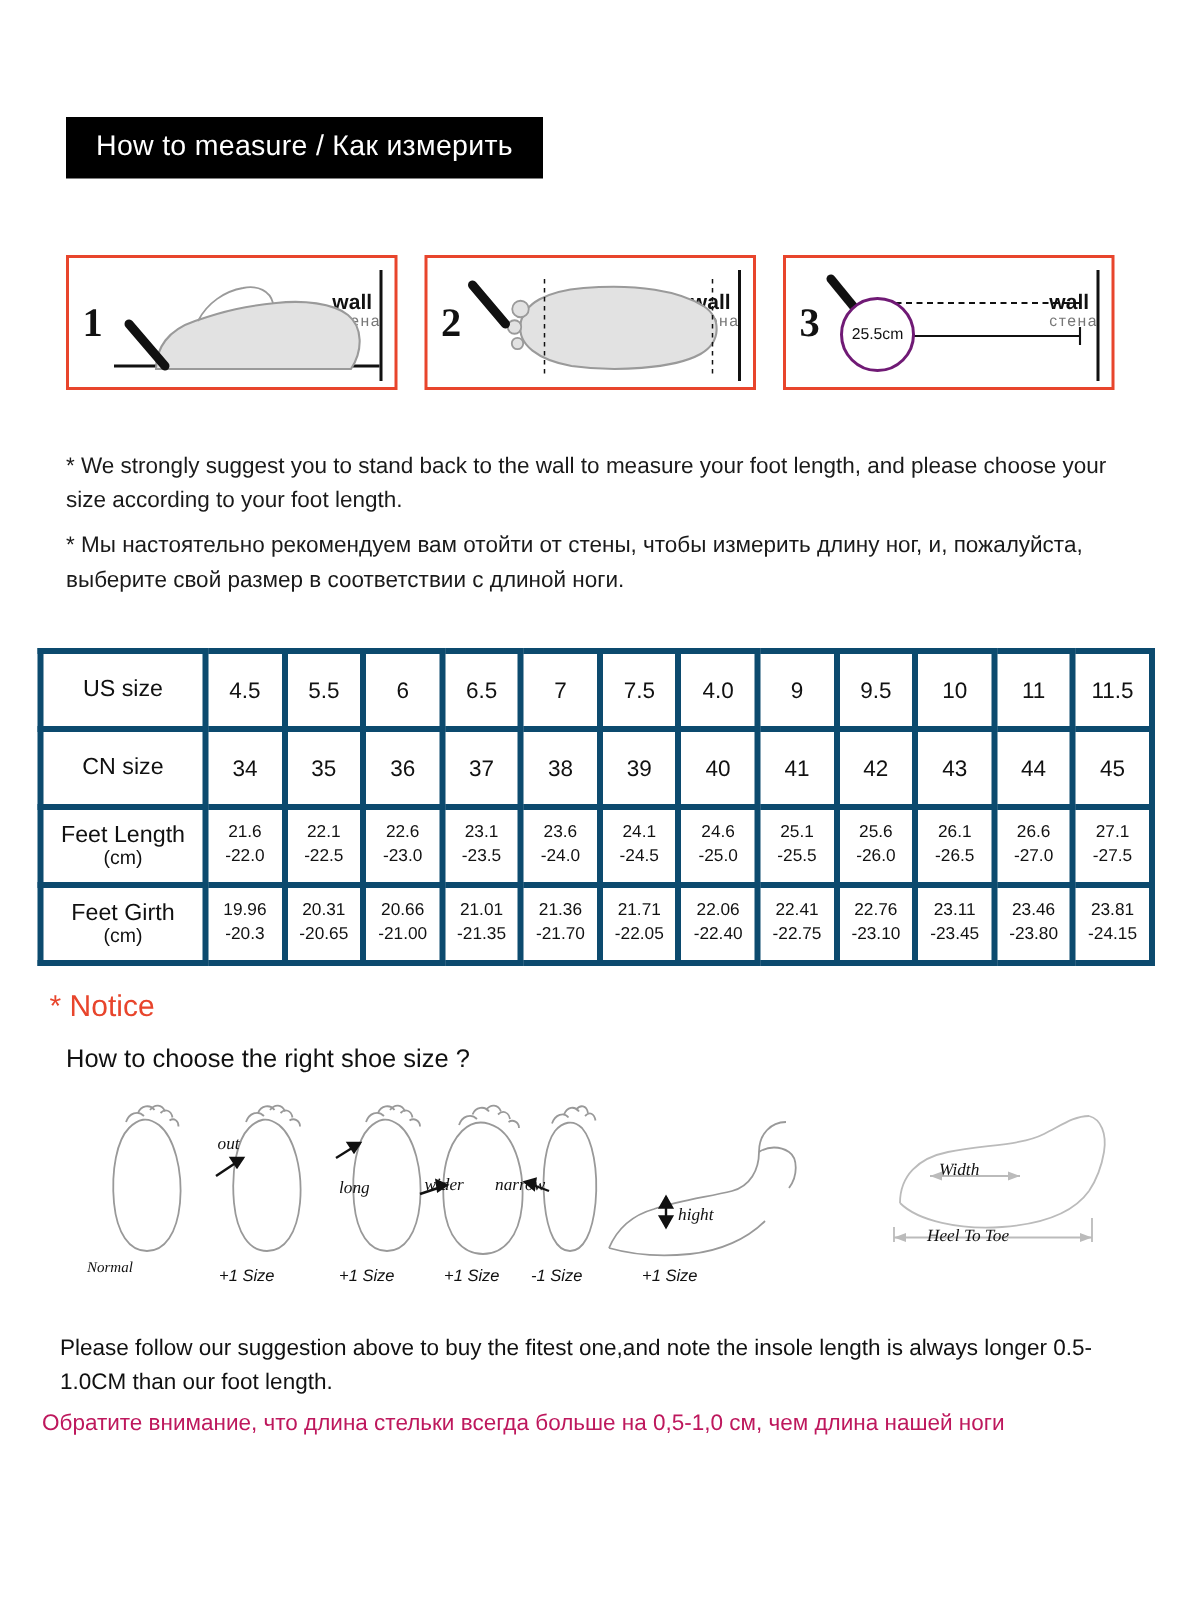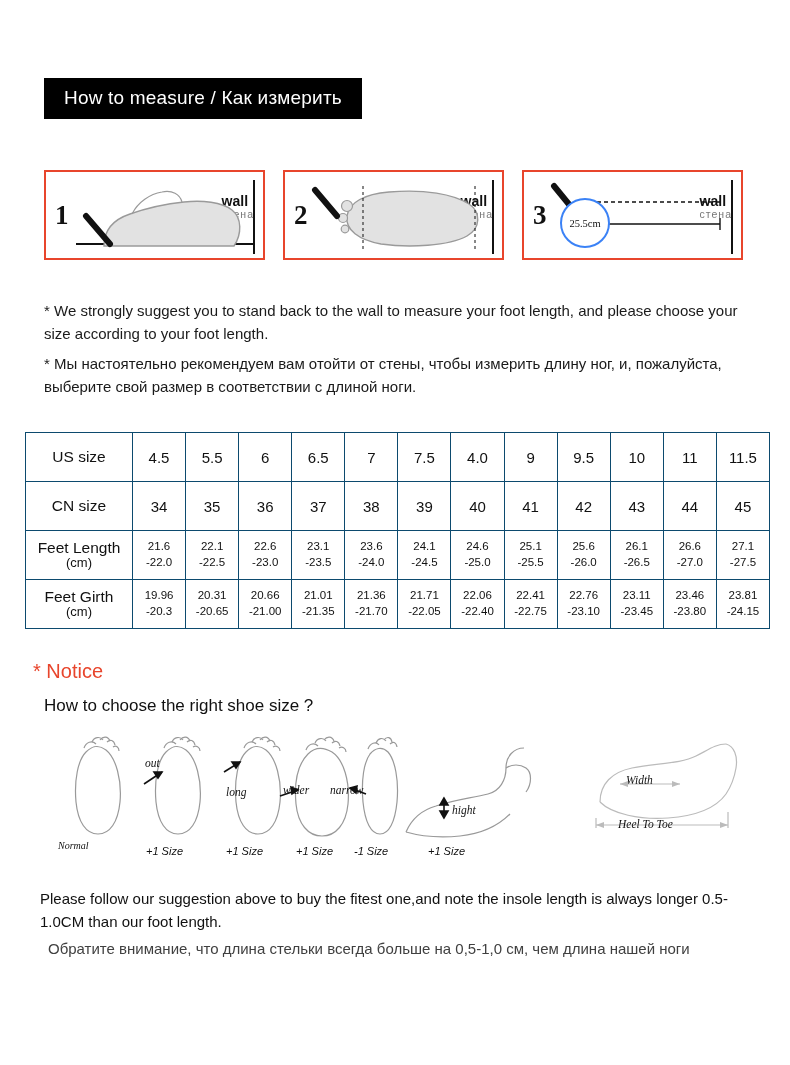--- a/index.html
+++ b/index.html
@@ -109,29 +109,28 @@
     position: absolute;
     left: 0;
     top: 0;
   }
   .measure-badge {
     position: absolute;
     left: 36px;
     bottom: 10px;
     width: 46px;
     height: 46px;
-    border: 2px solid #3b82f6;
+    border: 2px solid #701a75;
     border-radius: 50%;
     background: #fff;
     color: #111;
     font-size: 10.5px;
     display: flex;
     align-items: center;
     justify-content: center;
-    font-family: Liberation Serif, serif;
   }
 
   
   .suggest-en {
     position: absolute;
     left: 44px;
     top: 300px;
     width: 700px;
     font-size: 15px;
     line-height: 1.5;
@@ -151,21 +150,21 @@
     left: 25px;
     top: 432px;
     width: 745px;
   }
   table.size-table {
     border-collapse: collapse;
     width: 745px;
     table-layout: fixed;
   }
   table.size-table td {
-    border: 1px solid #0c4a6e;
+    border: 4px solid #0c4a6e;
     text-align: center;
     vertical-align: middle;
     font-size: 15px;
     color: #111;
     padding: 0;
     height: 48px;
   }
   table.size-table td.rowhead {
     width: 106px;
     font-size: 15.5px;
@@ -240,26 +239,26 @@
     position: absolute;
     left: 40px;
     top: 888px;
     width: 710px;
     font-size: 15px;
     line-height: 1.5;
     color: #111;
   }
   .footer-ru {
     position: absolute;
-    left: 48px;
+    left: 28px;
     top: 938px;
     width: 715px;
     font-size: 15px;
     line-height: 1.5;
-    color: #404040;
+    color: #be185d;
   }
 </style>
 </head>
 <body>
 
 <div class="page">
 
   <div class="banner">How to measure / Как измерить</div>
 
 

